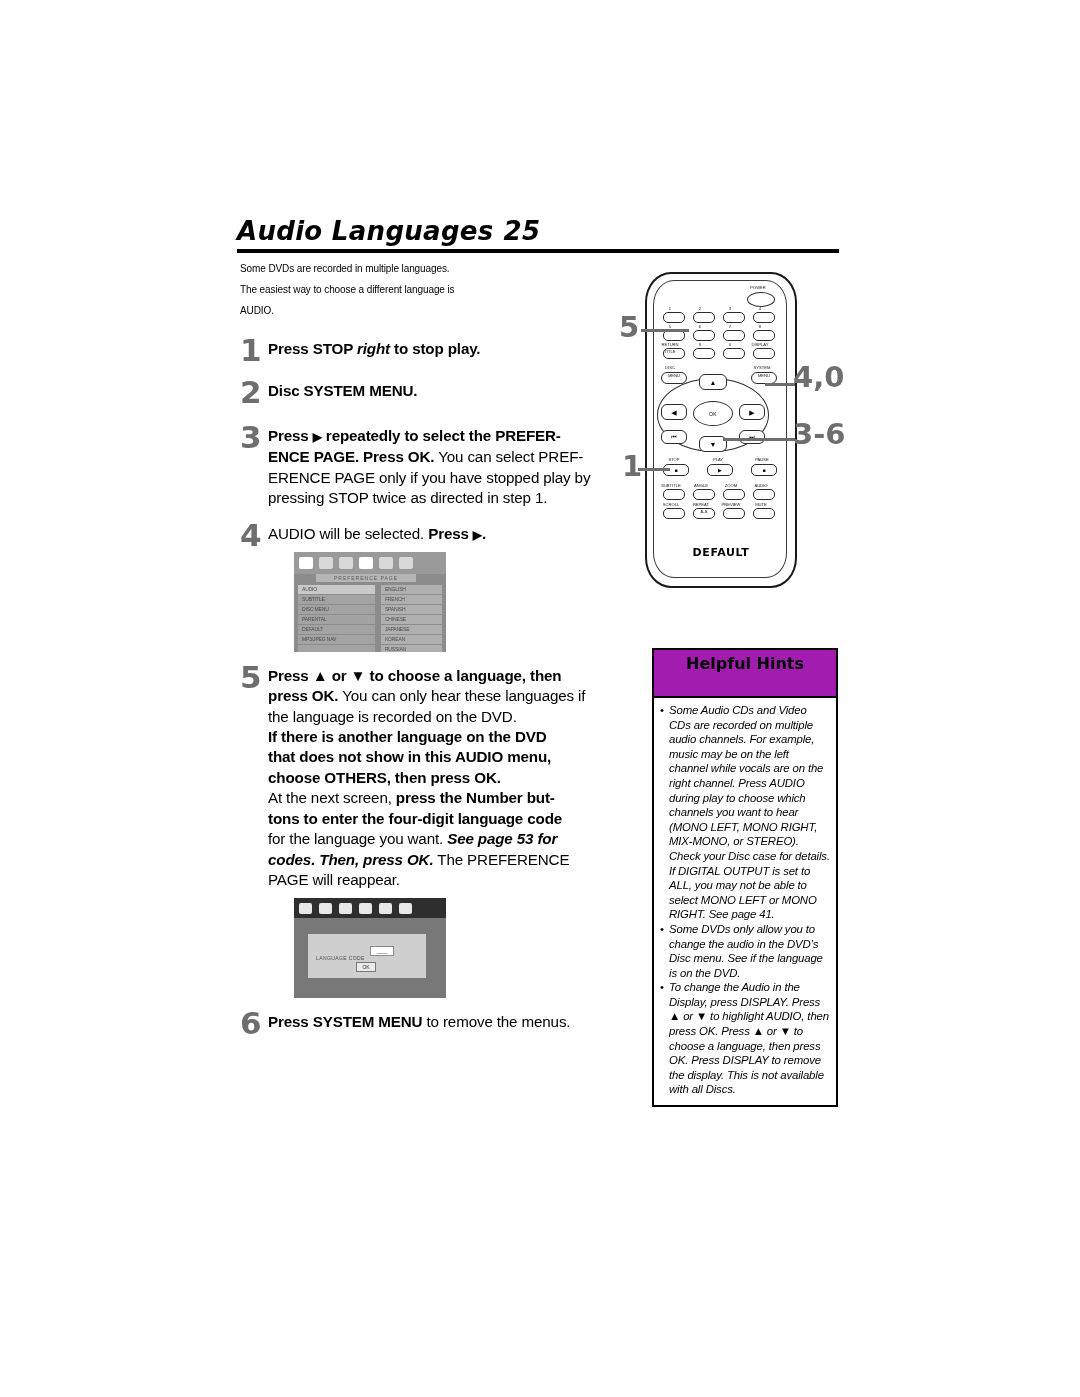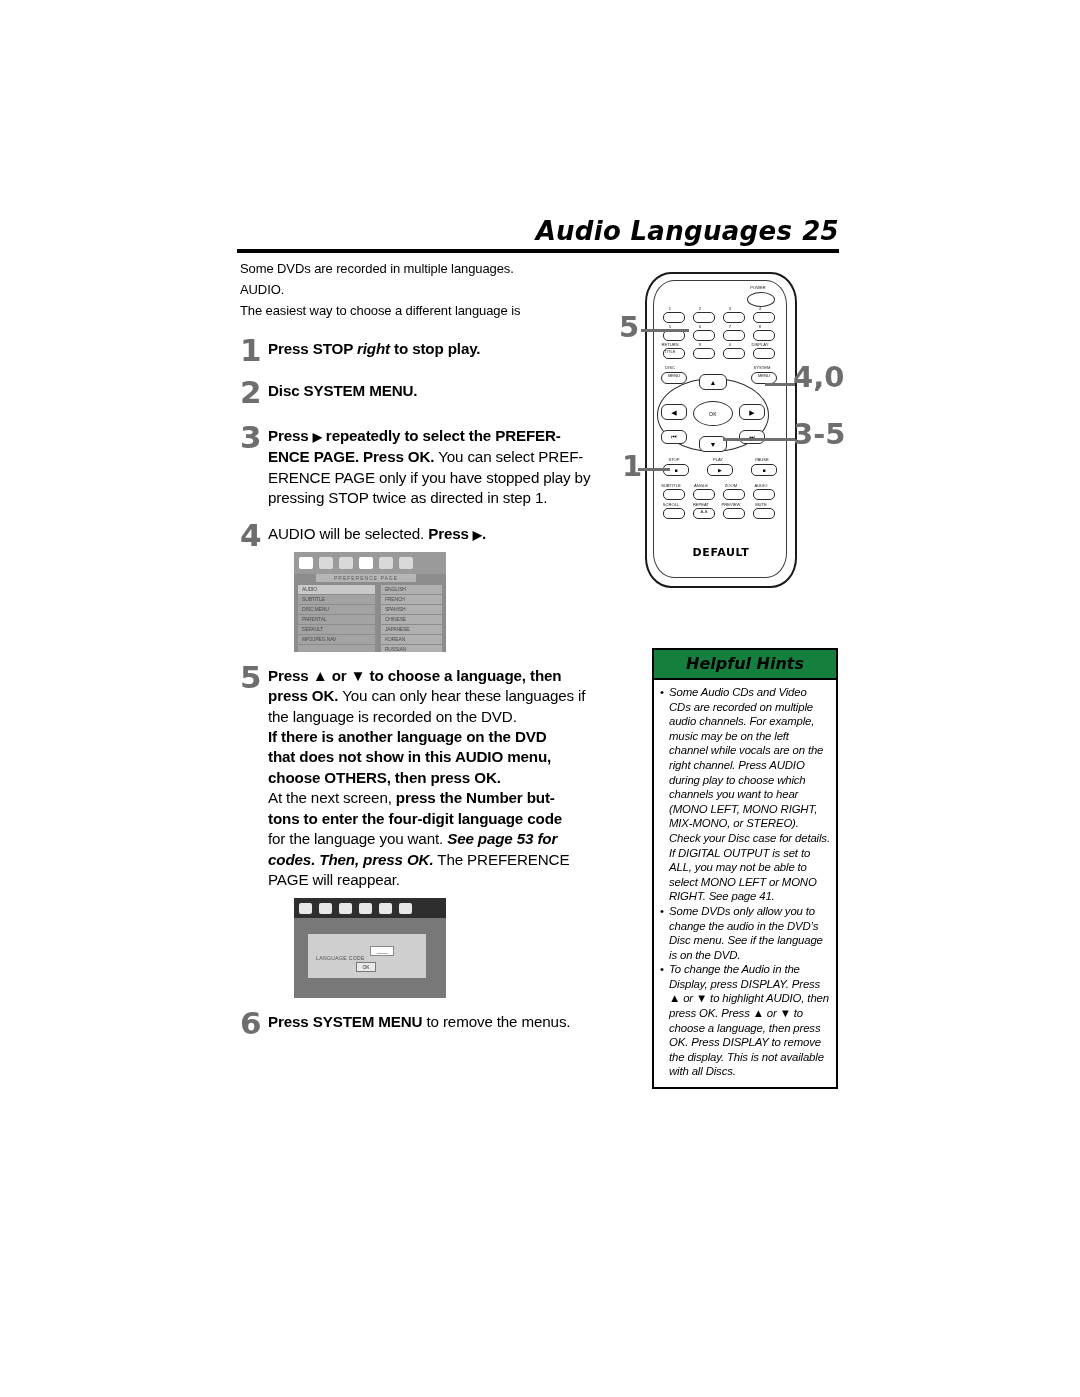--- a/index.html
+++ b/index.html
@@ -23,21 +23,20 @@
   }
 
   
   .header {
     position: absolute;
     left: 237px;
     top: 218px;
     width: 602px;
   }
   .header-title {
-    text-align: right;
     font-size: 26px;
     font-weight: bold;
     font-style: italic;
     letter-spacing: 0.3px;
     line-height: 1.0;
     font-family: "DejaVu Sans", sans-serif;
   }
   .header-title .pagenum { margin-left: 10px; }
   .header-rule {
     margin-top: 5px;
@@ -47,21 +46,21 @@
 
   
   .left-col {
     position: absolute;
     left: 240px;
     top: 258px;
     width: 385px;
   }
 
   .intro {
-    font-size: 13px;
+    font-size: 10px;
     line-height: 21px;
     letter-spacing: -0.1px;
   }
 
   .step {
     position: relative;
     padding-left: 28px;
     font-size: 15.2px;
     line-height: 20.4px;
     letter-spacing: -0.15px;
@@ -336,27 +335,26 @@
   .hints {
     position: absolute;
     left: 652px;
     top: 648px;
     width: 186px;
     border: 2px solid #000;
     background: #fff;
     box-sizing: border-box;
   }
   .hints-title {
-    background: #15803d;
+    background: #a21caf;
     border-bottom: 2px solid #000;
     text-align: center;
     font-size: 16px;
     font-weight: bold;
-    font-style: italic;
-    padding: 4px 0 5px;
+    padding: 4px 0 23px;
     font-family: "DejaVu Sans", sans-serif;
   }
   .hints-body {
     padding: 5px 6px 8px 6px;
   }
   .hint {
     display: flex;
     font-style: italic;
     font-size: 11.4px;
     line-height: 14.6px;
@@ -379,22 +377,22 @@
     <div class="header-title">
       <span>Audio Languages</span><span class="pagenum">25</span>
     </div>
     <div class="header-rule"></div>
   </div>
 
   <div class="left-col">
 
     <div class="intro">
       <div>Some DVDs are recorded in multiple languages.</div>
+      <div>The easiest way to choose a different language is</div>
       <div>AUDIO.</div>
-      <div>The easiest way to choose a different language is</div>
     </div>
 
     <div class="step" style="margin-top:18px;">
       <span class="step-num">1</span>
       <span><b>Press STOP <i>right</i> to stop play.</b></span>
     </div>
 
     <div class="step" style="margin-top:22px;">
       <span class="step-num">2</span>
       <span><b>Disc SYSTEM MENU.</b></span>
@@ -568,21 +566,21 @@
       <div class="philips">DEFAULT</div>
     </div>
   </div>
 
   <div class="callout" style="left:619px; top:313px;">5</div>
   <div class="lead" style="left:641px; top:329px; width:48px;"></div>
 
   <div class="callout" style="left:793px; top:363px;">4,0</div>
   <div class="lead" style="left:765px; top:383px; width:30px;"></div>
 
-  <div class="callout" style="left:793px; top:420px;">3-5</div>
+  <div class="callout" style="left:793px; top:420px;">3-6</div>
   <div class="lead" style="left:723px; top:438px; width:72px;"></div>
 
   <div class="callout" style="left:622px; top:452px;">1</div>
   <div class="lead" style="left:638px; top:468px; width:32px;"></div>
 
   <div class="hints">
     <div class="hints-title">Helpful Hints</div>
     <div class="hints-body">
       <div class="hint">
         <span class="bullet">•</span>

